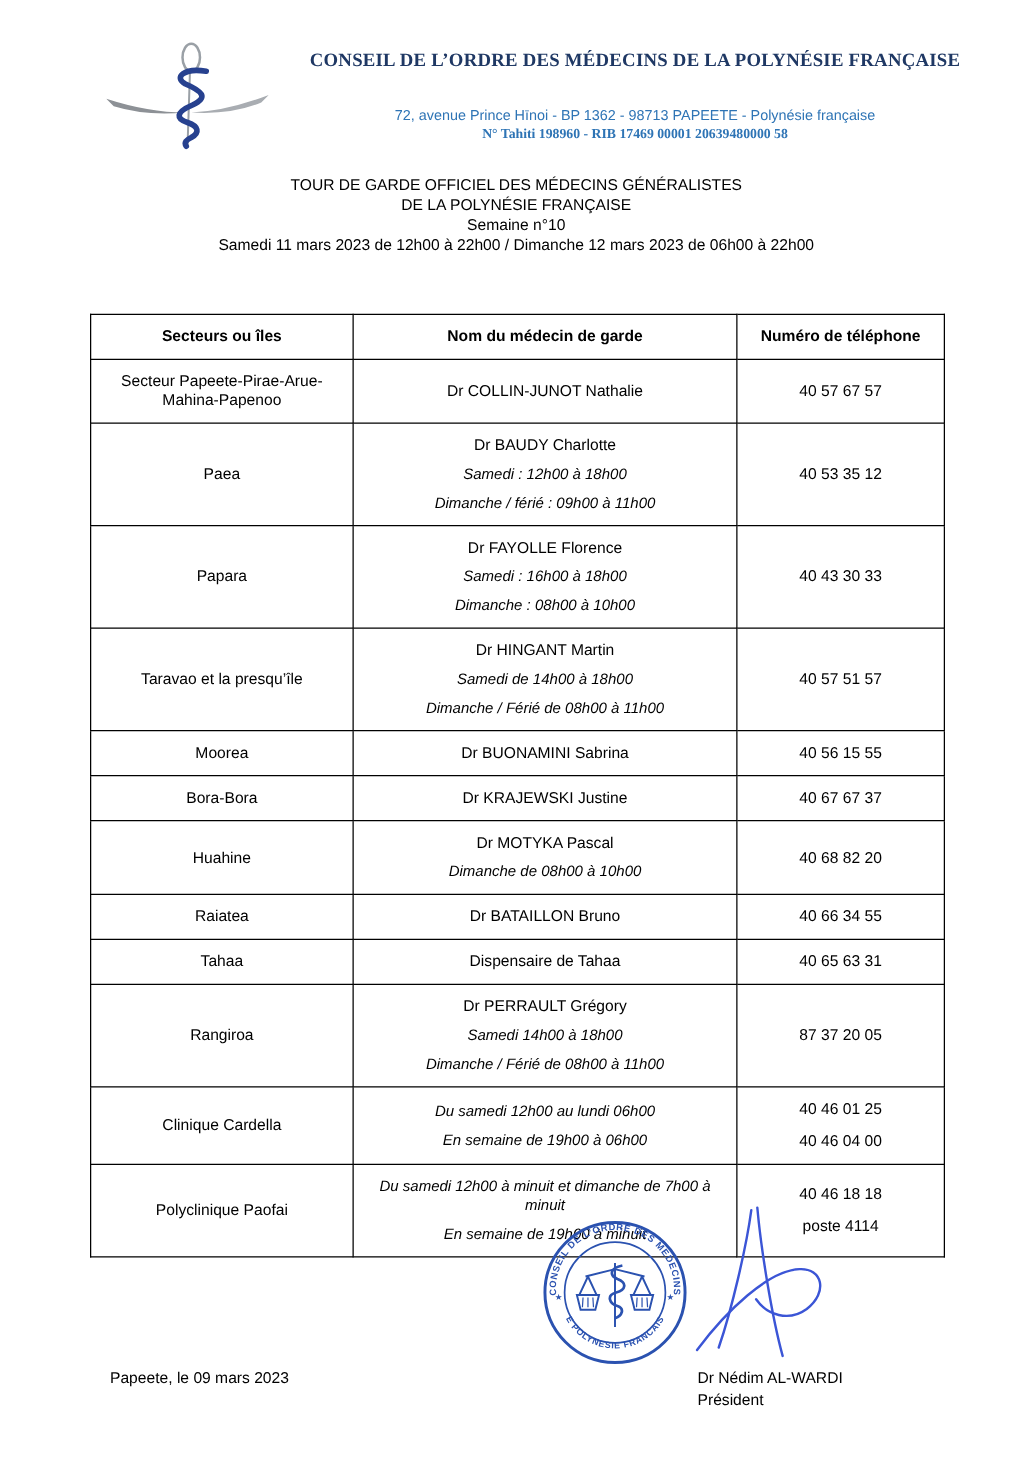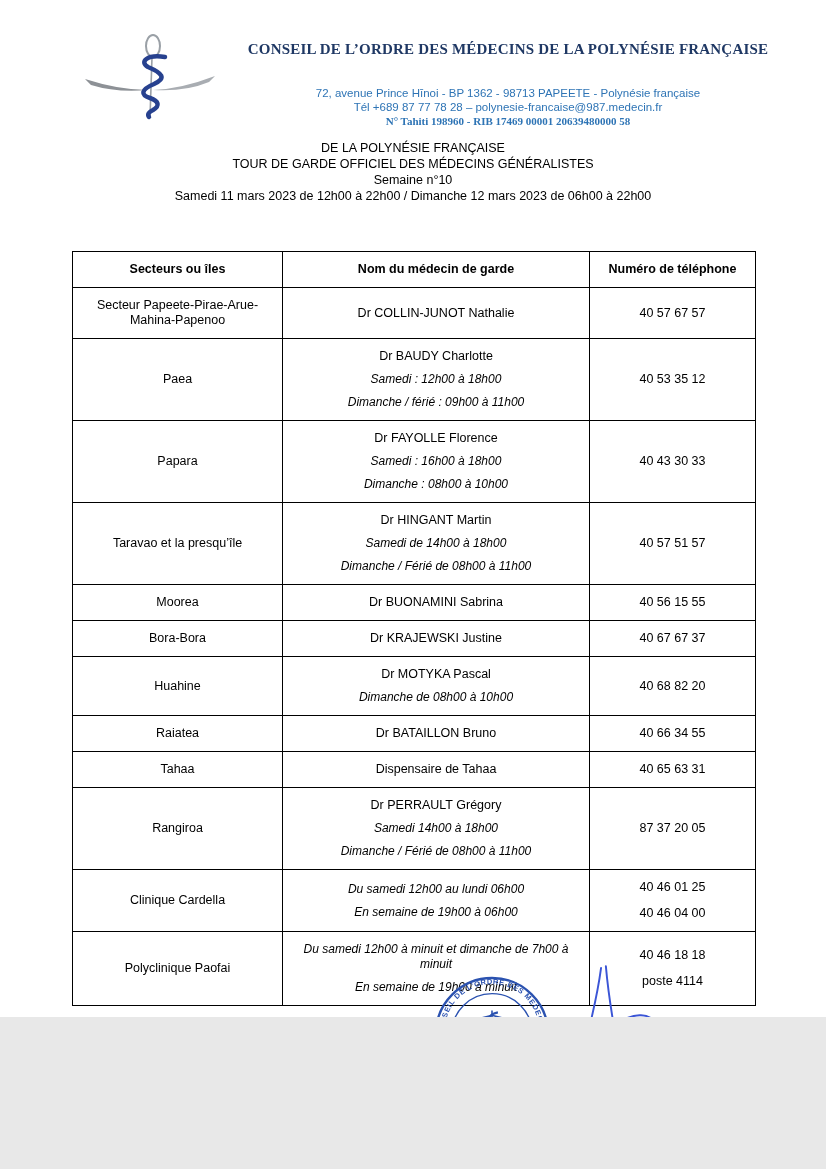--- a/index.html
+++ b/index.html
@@ -7,21 +7,21 @@
     --contact-blue:#2e74b5;
     --stamp-blue:#2b52b0;
     --signature-blue:#3b55d6;
     --ink:#000000;
   }
   *{margin:0;padding:0;box-sizing:border-box;}
   html,body{background:#e8e8e8;}
   body{font-family:"Liberation Sans",sans-serif;}
   .page{
     position:relative;
-    width:826px;height:1017px;
+    width:826px;height:1169px;
     background:#ffffff;
     margin:0 auto;
     overflow:hidden;
   }
   
   .logo{position:absolute;left:85px;top:33px;width:130px;height:92px;}
   .org-title{
     position:absolute;left:230px;top:41px;width:556px;
     text-align:center;
     font-family:"Liberation Serif",serif;
@@ -77,27 +77,26 @@
 
     <line x1="67" y1="24" x2="65" y2="84" stroke="#9aa0a6" stroke-width="1.6"></line>
 
     <path d="M 80 24 C 62 21 54 29 63 34 C 77 40 82 45 69 51 C 55 57 56 62 65 65 C 74 68 75 73 68 77 C 64 79 62 81 64 84" fill="none" stroke="#27418f" stroke-width="4.5" stroke-linecap="round"></path>
   </svg>
 
   <div class="org-title">CONSEIL DE L’ORDRE DES MÉDECINS DE LA POLYNÉSIE FRANÇAISE</div>
 
   <div class="contact-block">
     <div class="address">72, avenue Prince Hīnoi - BP 1362 - 98713 PAPEETE - Polynésie française</div>
-    <div class="contact">Tél +689 87 77 78 28 – polynesie-francaise@987.medecin.fr</div>
     <div class="registration">N° Tahiti 198960 - RIB 17469 00001 20639480000 58</div>
   </div>
 
   <div class="doc-title">
+    <div>TOUR DE GARDE OFFICIEL DES MÉDECINS GÉNÉRALISTES</div>
     <div>DE LA POLYNÉSIE FRANÇAISE</div>
-    <div>TOUR DE GARDE OFFICIEL DES MÉDECINS GÉNÉRALISTES</div>
     <div class="week">Semaine n°10</div>
     <div>Samedi 11 mars 2023 de 12h00 à 22h00 / Dimanche 12 mars 2023 de 06h00 à 22h00</div>
   </div>
 
   <table class="schedule">
     <colgroup>
       <col style="width:210px">
         <col style="width:307px">
         <col style="width:166px">
     </colgroup>

